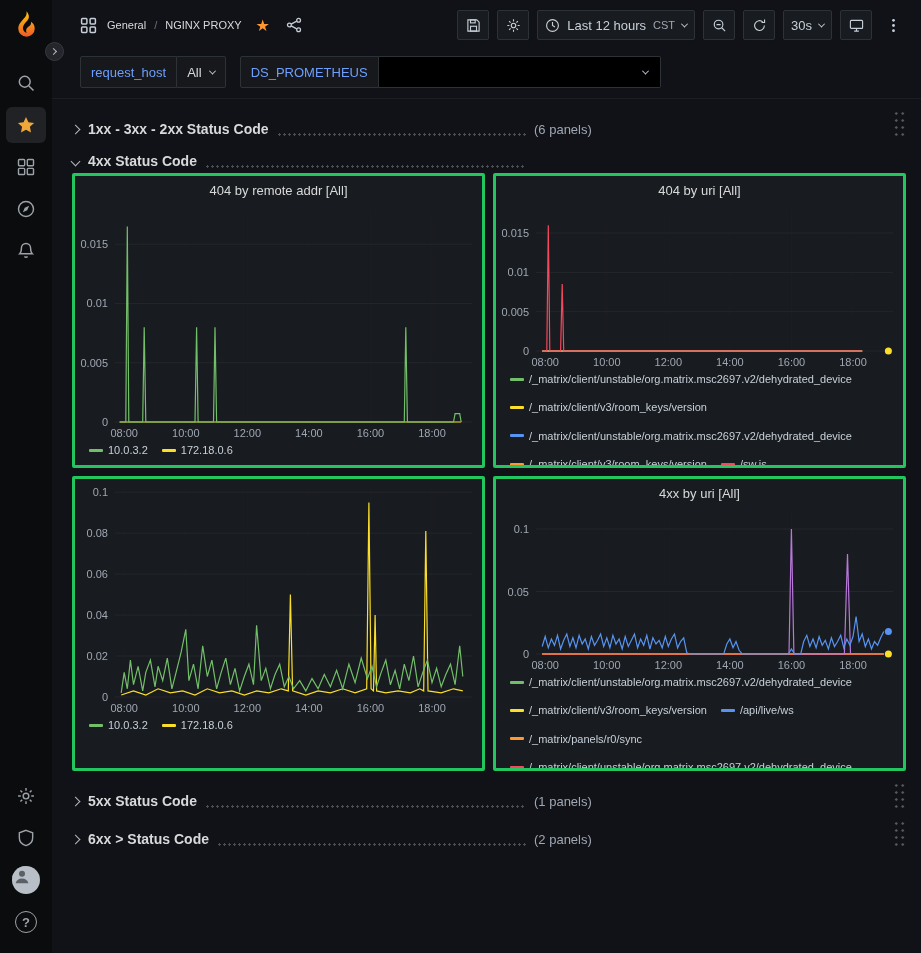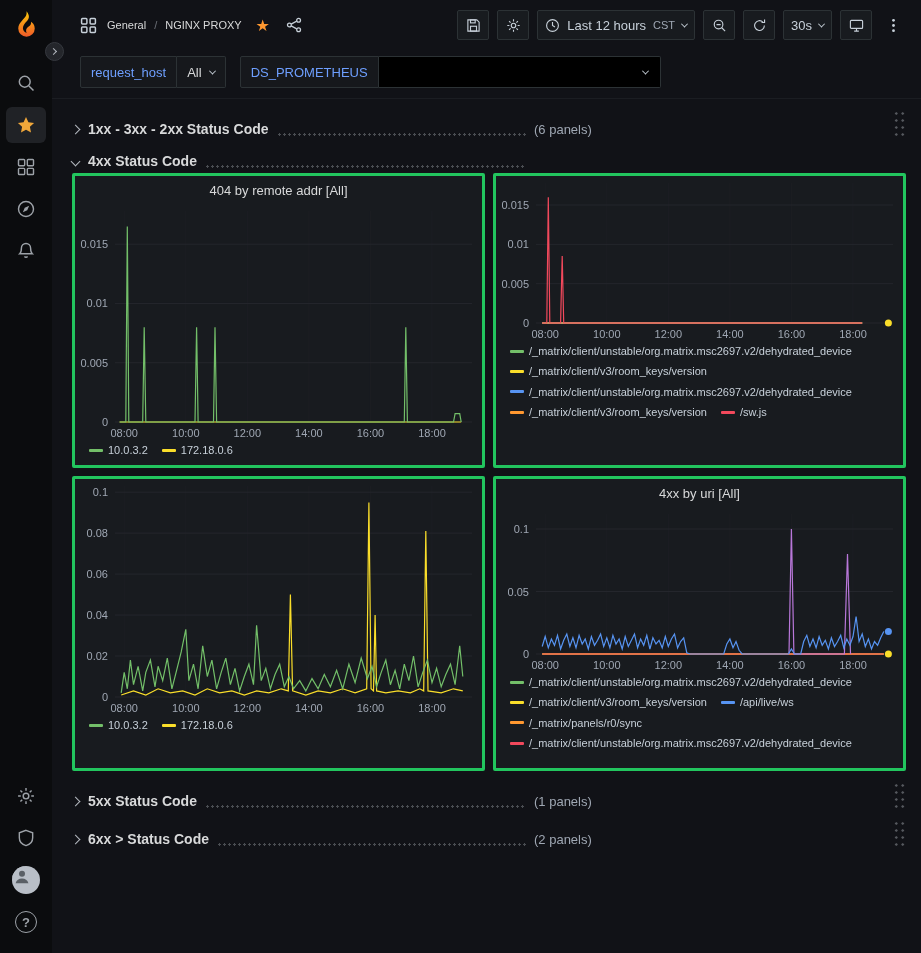--- a/index.html
+++ b/index.html
@@ -49,21 +49,21 @@
   .leader{flex:1;height:3px;margin:10px 8px 0;background-image:radial-gradient(circle,#4a4d52 1.1px,transparent 1.3px);background-size:5px 3px;background-repeat:repeat-x}
   .panel-count{color:#9fa7b3;font-size:13px;white-space:nowrap}
   .drag-dots{margin-left:auto;width:13px;height:27px;background-image:radial-gradient(circle,#55585e 1.2px,transparent 1.4px);background-size:6.5px 7px;cursor:grab}
   .panel-grid{display:grid;grid-template-columns:1fr 1fr;gap:8px;margin:4px 0 10px}
   .panel{background:#181b1f;border:3px solid #22c55e;border-radius:2px;height:295px;display:flex;flex-direction:column;overflow:hidden}
   .panel-title{height:28px;display:flex;align-items:center;justify-content:center;font-size:13px;font-weight:500;color:#d8d9da;flex-shrink:0;cursor:pointer}
   .chart{width:100%;flex-shrink:0}
   .chart.tall{height:236px}
   .chart.short{height:165px}
   .tick{fill:#9fa7b3;font-size:11px;font-family:"Liberation Sans",sans-serif}
-  .legend{display:flex;flex-wrap:wrap;gap:6px 14px;padding:3px 10px 0 14px;font-size:11px;color:#c7d0d9;overflow:hidden;line-height:1.3}
+  .legend{display:flex;flex-wrap:wrap;gap:14px 14px;padding:3px 10px 0 14px;font-size:11px;color:#c7d0d9;overflow:hidden;line-height:1.3}
   .leg-item{display:flex;align-items:center;gap:5px;white-space:nowrap;cursor:pointer}
   .leg-line{width:14px;height:3px;border-radius:1px;flex-shrink:0}
 </style>
 </head>
 <body>
 
 <div class="sidebar">
   <div class="logo">
     <svg viewBox="0 0 24 24">
       <defs>
@@ -335,20 +335,21 @@
               <span class="leg-line" style="background:#73bf69"></span>
               <span>10.0.3.2</span>
             </span>
             <span class="leg-item">
               <span class="leg-line" style="background:#fade2a"></span>
               <span>172.18.0.6</span>
             </span>
           </div>
       </div>
       <div class="panel">
+        <div class="panel-title">404 by uri [All]</div>
         <div class="chart short">
             <svg width="411" height="165">
               <line x1="49.23275862068965" y1="7" x2="49.23275862068965" y2="147" stroke="#1c1e23"></line>
               <line x1="110.78448275862067" y1="7" x2="110.78448275862067" y2="147" stroke="#1c1e23"></line>
               <line x1="172.33620689655172" y1="7" x2="172.33620689655172" y2="147" stroke="#1c1e23"></line>
               <line x1="233.88793103448273" y1="7" x2="233.88793103448273" y2="147" stroke="#1c1e23"></line>
               <line x1="295.4396551724138" y1="7" x2="295.4396551724138" y2="147" stroke="#1c1e23"></line>
               <line x1="356.9913793103448" y1="7" x2="356.9913793103448" y2="147" stroke="#1c1e23"></line>
               <line x1="40" y1="147" x2="397" y2="147" stroke="#24262c"></line>
               <text class="tick" x="33" y="151" text-anchor="end">0</text>

